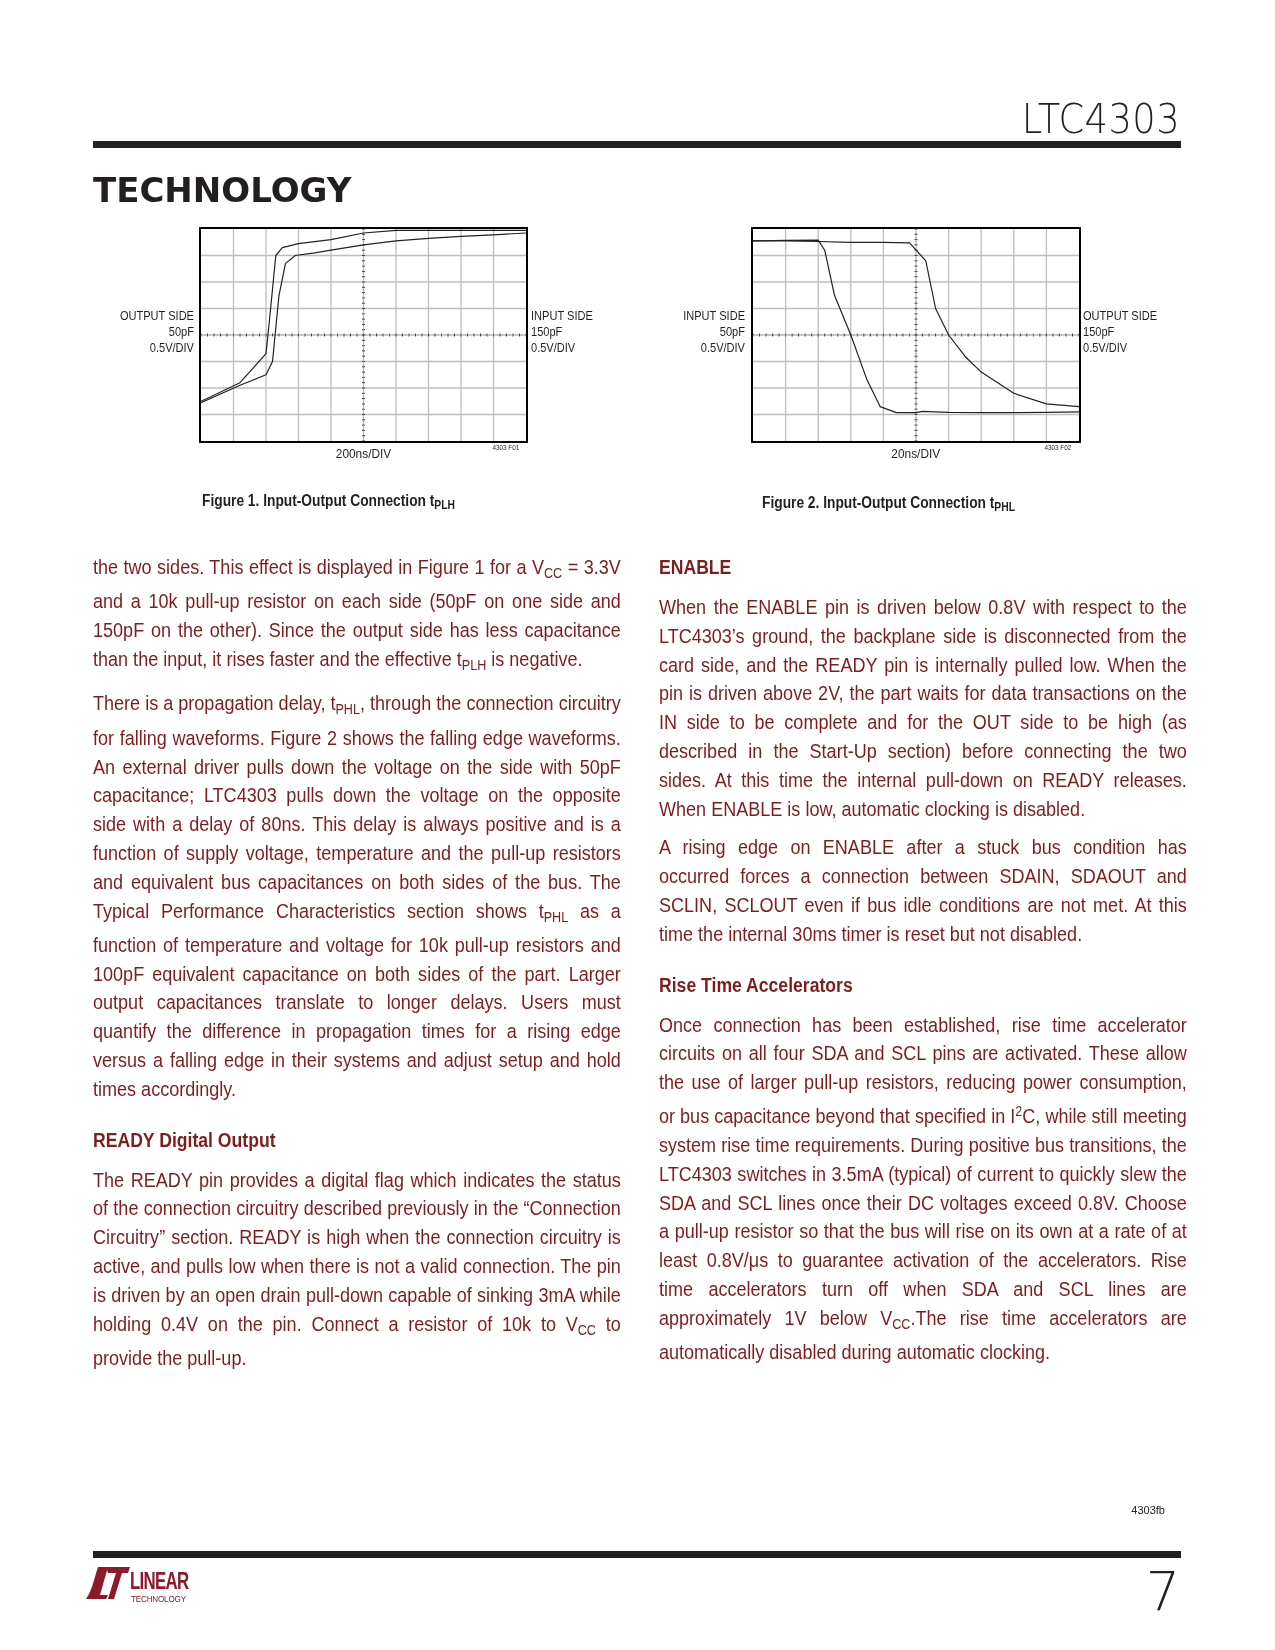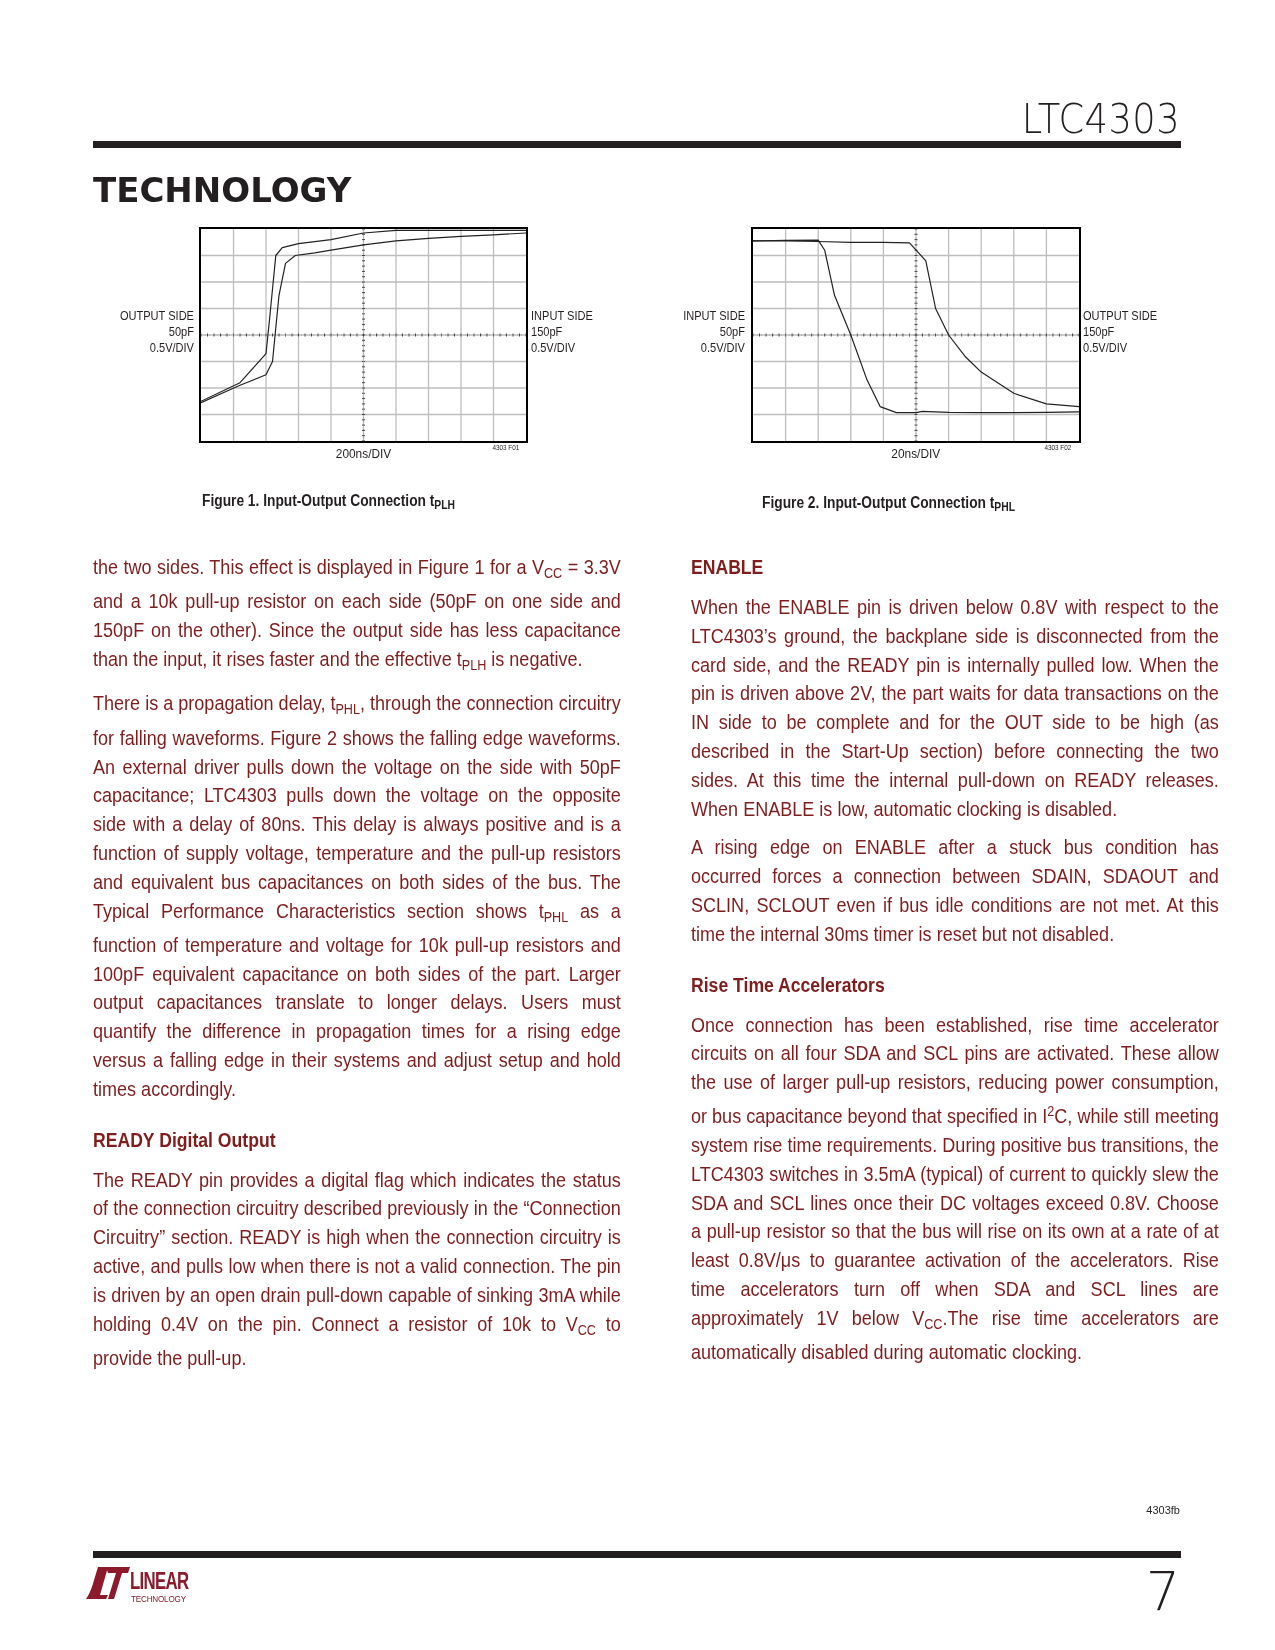--- a/index.html
+++ b/index.html
@@ -22,21 +22,21 @@
   .fig-code { position: absolute; font-size: 7.5px; color: #231f20; transform: scaleX(0.85); }
   .caption { position: absolute; font-size: 16px; font-weight: bold; transform: scaleX(0.86); transform-origin: left top; white-space: nowrap; }
   .caption sub { font-size: 12px; vertical-align: -3px; }
   .col { position: absolute; width: 528px; font-size: 20.5px; line-height: 28.8px; color: #7f1d1d; }
   .col p { margin: 0 0 10px 0; text-align: justify; }
   .col h3 { margin: 0 0 12px 0; font-size: 20px; font-weight: bold; line-height: 28px; }
   .col p { transform: scaleX(0.88); transform-origin: left top; width: 113.6%; }
   .col h3 { transform: scaleX(0.88); transform-origin: left top; }
   sub.s { font-size: 0.7em; vertical-align: -0.25em; }
   sup.s { font-size: 0.7em; vertical-align: 0.5em; }
-  #doc-code { right: 95px; top: 1504px; font-size: 11px; }
+  #doc-code { right: 110px; top: 1504px; font-size: 11px; }
   #bottom-rule { left: 93px; top: 1551px; width: 1088px; height: 7px; }
   #page-number { right: 95px; top: 1560px; font-size: 54px; font-weight: 300; font-family: "DejaVu Sans", sans-serif; }
   #logo { left: 86px; top: 1565px; }
   #logo-word { left: 130px; top: 1567px; font-size: 24px; color: #8c1a2b; font-weight: bold; letter-spacing: -1px; transform: scaleX(0.7); transform-origin: left top; }
   #logo-sub { left: 131px; top: 1594px; font-size: 9px; color: #8c1a2b; letter-spacing: -0.2px; transform: scaleX(0.9); transform-origin: left top; }
 </style>
 </head>
 <body>
 
 <div id="part-number" class="abs">LTC4303</div>
@@ -307,21 +307,21 @@
   <div class="caption" style="left:762px; top:494px;"><span>Figure 2. Input-Output Connection t</span><sub>PHL</sub></div>
 </div>
 
 <div class="col" style="left:93px; top:553px;">
   <p><span>the two sides. This effect is displayed in Figure 1 for a V</span><sub class="s">CC</sub><span> = 3.3V and a 10k pull-up resistor on each side (50pF on one side and 150pF on the other). Since the output side has less capacitance than the input, it rises faster and the effective t</span><sub class="s">PLH</sub><span> is negative.</span></p>
   <p><span>There is a propagation delay, t</span><sub class="s">PHL</sub><span>, through the connection circuitry for falling waveforms. Figure 2 shows the falling edge waveforms. An external driver pulls down the voltage on the side with 50pF capacitance; LTC4303 pulls down the voltage on the opposite side with a delay of 80ns. This delay is always positive and is a function of supply voltage, temperature and the pull-up resistors and equivalent bus capacitances on both sides of the bus. The Typical Performance Characteristics section shows t</span><sub class="s">PHL</sub><span> as a function of temperature and voltage for 10k pull-up resistors and 100pF equivalent capacitance on both sides of the part. Larger output capacitances translate to longer delays. Users must quantify the difference in propagation times for a rising edge versus a falling edge in their systems and adjust setup and hold times accordingly.</span></p>
   <h3 style="margin-top:22px;">READY Digital Output</h3>
   <p><span>The READY pin provides a digital flag which indicates the status of the connection circuitry described previously in the “Connection Circuitry” section. READY is high when the connection circuitry is active, and pulls low when there is not a valid connection.  The pin is driven by an open drain pull-down capable of sinking 3mA while holding 0.4V on the pin. Connect a resistor of 10k to V</span><sub class="s">CC</sub><span> to provide the pull-up.</span></p>
 </div>
 
-<div class="col" style="left:659px; top:553px;margin-left:32px;">
+<div class="col" style="left:659px; top:553px;">
   <h3>ENABLE</h3>
   <p>When the ENABLE pin is driven below 0.8V with respect to the LTC4303’s ground, the backplane side is disconnected from the card side, and the READY pin is internally pulled low. When the pin is driven above 2V, the part waits for data transactions on the IN side to be complete and for the OUT side to be high (as described in the Start-Up section) before connecting the two sides. At this time the internal pull-down on READY releases. When ENABLE is low, automatic clocking is disabled.</p>
   <p>A rising edge on ENABLE after a stuck bus condition has occurred forces a connection between SDAIN, SDAOUT and SCLIN, SCLOUT even if bus idle conditions are not met. At this time the internal 30ms timer is reset but not disabled.</p>
   <h3 style="margin-top:22px;">Rise Time Accelerators</h3>
   <p><span>Once connection has been established, rise time accelerator circuits on all four SDA and SCL pins are activated. These allow the use of larger pull-up resistors, reducing power consumption, or bus capacitance beyond that specified in I</span><sup class="s">2</sup><span>C, while still meeting system rise time requirements. During positive bus transitions, the LTC4303 switches in 3.5mA (typical) of current to quickly slew the SDA and SCL lines once their DC voltages exceed 0.8V. Choose a pull-up resistor so that the bus will rise on its own at a rate of at least 0.8V/μs to guarantee activation of the accelerators. Rise time accelerators turn off when SDA and SCL lines are approximately 1V below V</span><sub class="s">CC</sub><span>.The rise time accelerators are automatically disabled during automatic clocking.</span></p>
 </div>
 
 <div id="doc-code" class="abs">4303fb</div>
 <div id="bottom-rule" class="abs rule"></div>
 <svg id="logo" class="abs" width="44" height="34" viewBox="0 0 44 34">

